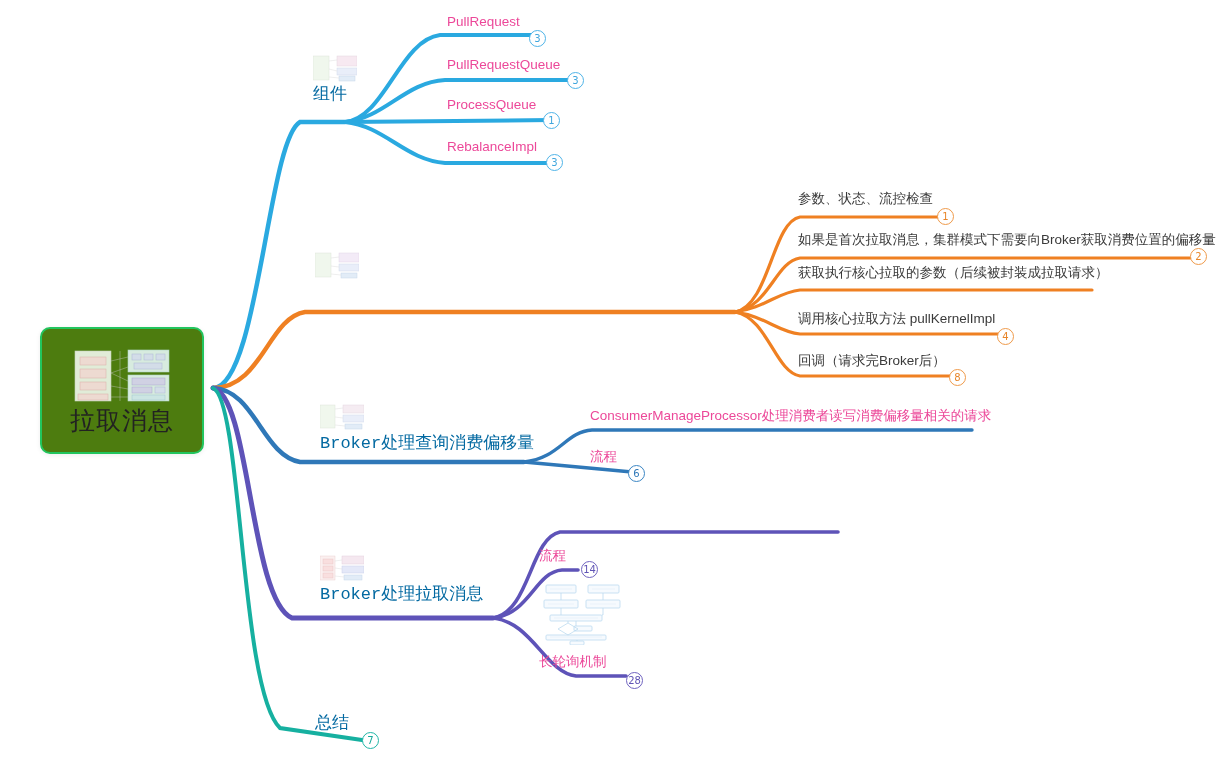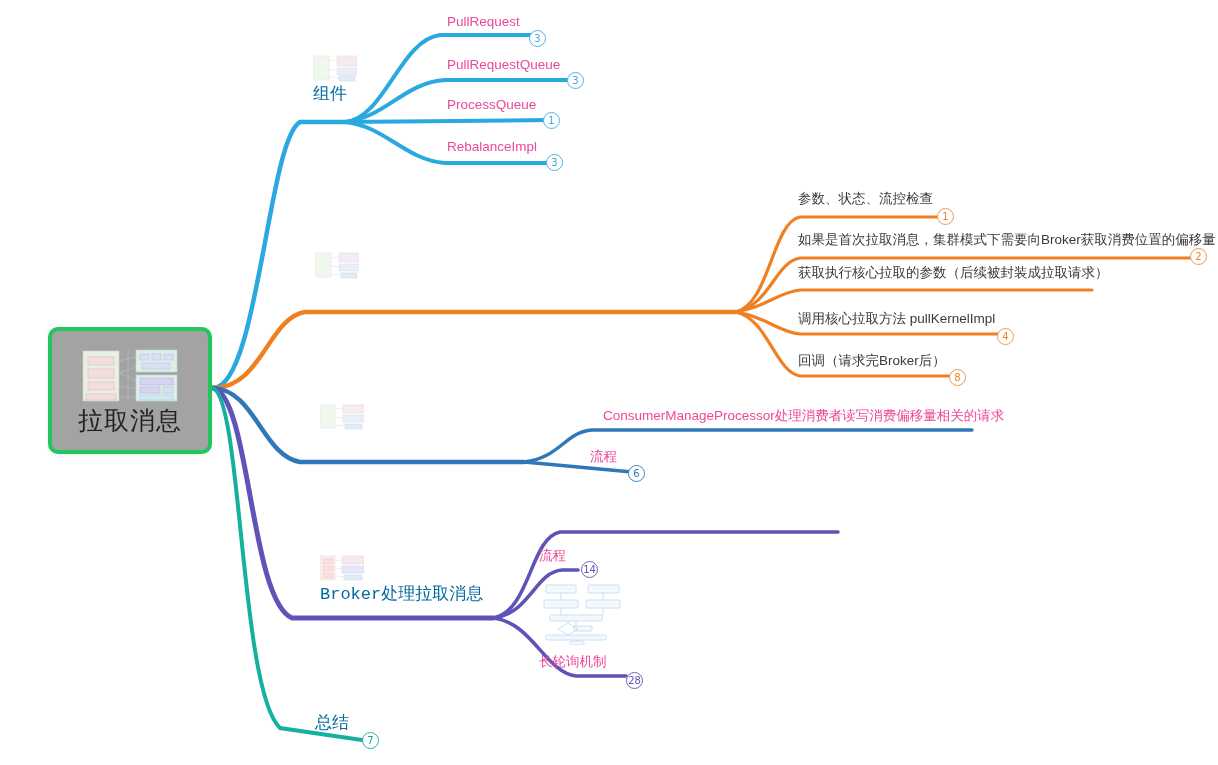--- a/index.html
+++ b/index.html
@@ -25,26 +25,26 @@
   svg.branch-layer {
     position: absolute;
     left: 0; top: 0;
     width: 1218px;
     height: 765px;
     pointer-events: none;
   }
   
   .root-node {
     position: absolute;
-    left: 48px;
+    left: 40px;
     top: 327px;
     width: 164px;
     height: 127px;
-    background: #a3a3a3;
-    border: 4px solid #22c55e;
+    background: #4d7c0f;
+    border: 2px solid #22c55e;
     border-radius: 10px;
     box-shadow: 0 1px 5px rgba(0,0,0,0.07);
     display: flex;
     flex-direction: column;
     align-items: center;
     justify-content: center;
     box-sizing: border-box;
   }
   .root-thumb {
     width: 96px;
@@ -275,23 +275,24 @@
         <rect x="23" y="1" width="21" height="8" fill="#f4e9f0" stroke="#dfd0d9" stroke-width=".5"></rect>
         <rect x="23" y="11" width="21" height="7" fill="#e6ecf8" stroke="#c9d3e8" stroke-width=".5"></rect>
         <rect x="25" y="20" width="17" height="5" fill="#dde9f6" stroke="#bcd0e6" stroke-width=".5"></rect>
         <g stroke="#d0d0d0" stroke-width=".4" fill="none">
           <path d="M15,5 L23,4"></path>
             <path d="M15,13 L23,14"></path>
             <path d="M15,21 L25,22"></path>
         </g>
       </svg>
     </div>
-  </div>
-
-  <div class="node" style="left:590px; top:409px;margin-left:13px;">
+    <span class="node-label main-label">Broker处理查询消费偏移量</span>
+  </div>
+
+  <div class="node" style="left:590px; top:409px;">
     <span class="node-label sub-label">ConsumerManageProcessor处理消费者读写消费偏移量相关的请求</span>
   </div>
 
   <div class="node" style="left:590px; top:450px;">
     <span class="node-label sub-label">流程</span>
   </div>
   <div class="badge c-dblue" style="left:628px; top:465px;">6</div>
 
   <div class="node" style="left:320px; top:555px;">
     <div class="node-thumb mini">

